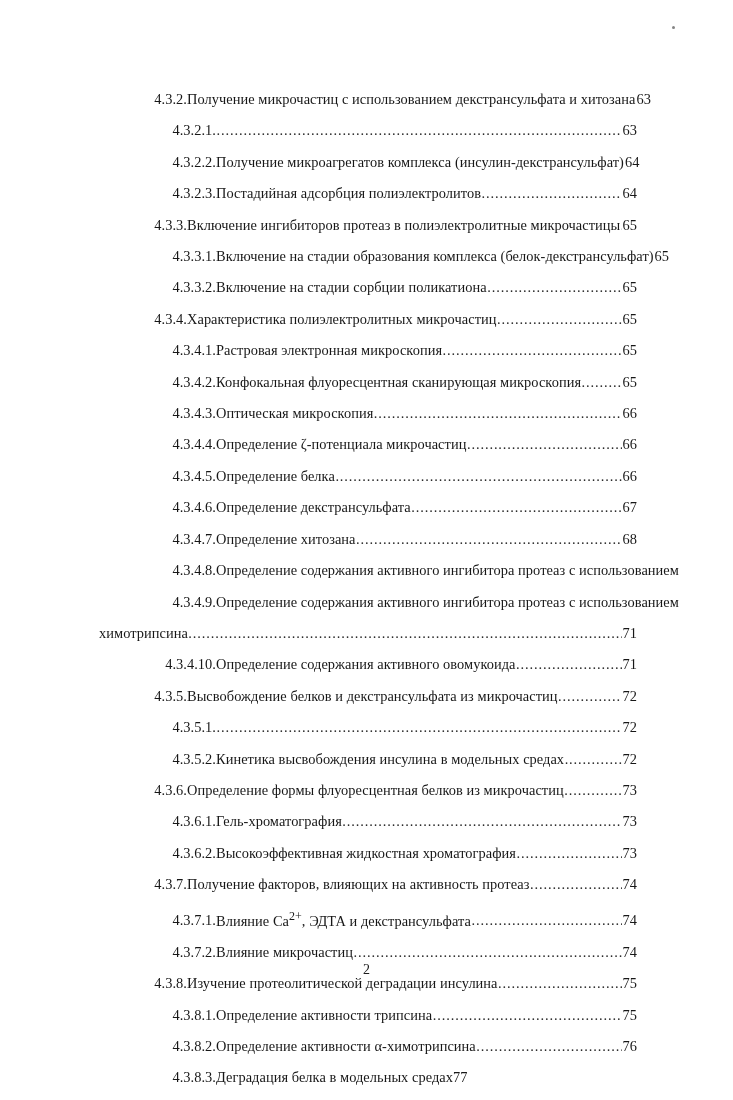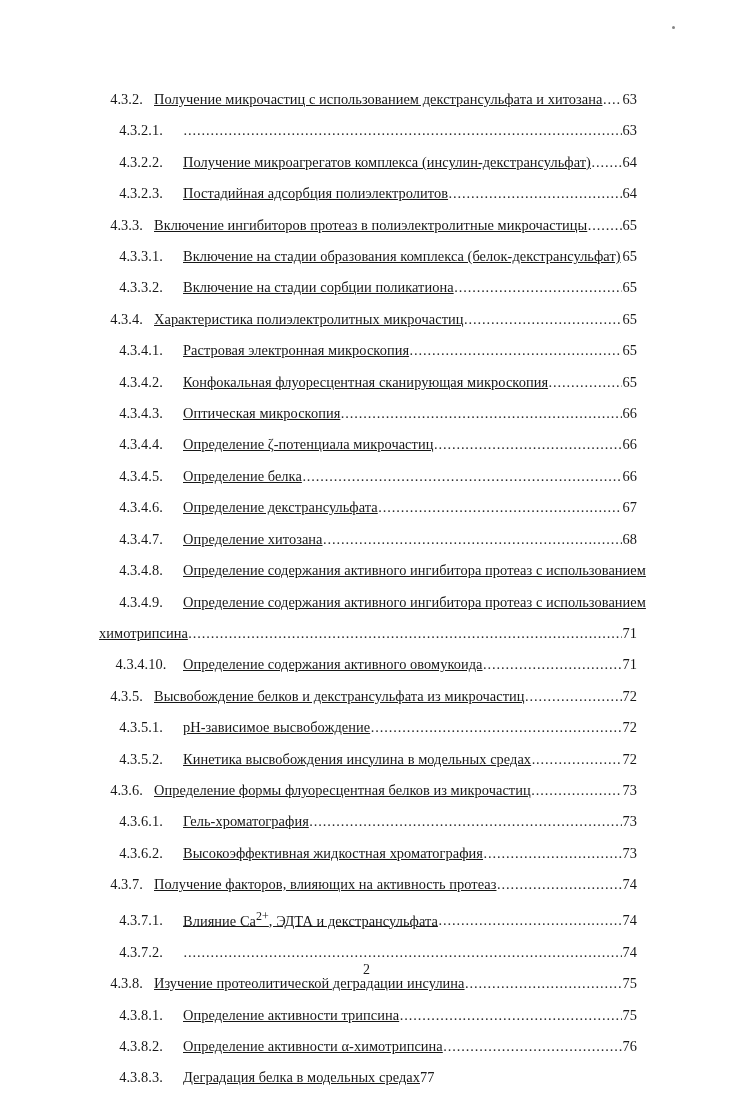--- a/index.html
+++ b/index.html
@@ -35,29 +35,29 @@
   .toc-entry {
     display: flex;
     align-items: baseline;
     font-size: 14.4px;
     line-height: 31.4px;
     letter-spacing: 0.05px;
     white-space: nowrap;
   }
   .toc-num {
     flex: 0 0 auto;
-    text-align: center;
+    text-align: right;
+    margin-left: 33px;
   }
   
   .lvl3 > .toc-num { width: 55px; }
   
   .lvl4 > .toc-num { width: 84px; }
   .toc-title {
     flex: 0 0 auto;
-    text-decoration: underline;
   }
   .toc-leader {
     flex: 1 1 auto;
     overflow: hidden;
     margin: 0 0.5px;
     position: relative;
     height: 1em;
   }
   .toc-leader::after {
     content: "............................................................................................................................................................................";
@@ -201,21 +201,20 @@
         <span class="toc-page">71</span>
       </div>
       <div class="toc-entry lvl3">
         <span class="toc-num">4.3.5.</span>
         <span class="toc-title">Высвобождение белков и декстрансульфата из микрочастиц</span>
         <span class="toc-leader"></span>
         <span class="toc-page">72</span>
       </div>
       <div class="toc-entry lvl4">
         <span class="toc-num">4.3.5.1.</span>
-        <span class="toc-title">рН-зависимое высвобождение</span>
         <span class="toc-leader"></span>
         <span class="toc-page">72</span>
       </div>
       <div class="toc-entry lvl4">
         <span class="toc-num">4.3.5.2.</span>
         <span class="toc-title">Кинетика высвобождения инсулина в модельных средах</span>
         <span class="toc-leader"></span>
         <span class="toc-page">72</span>
       </div>
       <div class="toc-entry lvl3">
@@ -243,20 +242,21 @@
         <span class="toc-page">74</span>
       </div>
       <div class="toc-entry lvl4">
         <span class="toc-num">4.3.7.1.</span>
         <span class="toc-title">Влияние Ca<sup>2+</sup>, ЭДТА и декстрансульфата</span>
         <span class="toc-leader"></span>
         <span class="toc-page">74</span>
       </div>
       <div class="toc-entry lvl4">
         <span class="toc-num">4.3.7.2.</span>
+        <span class="toc-title">Влияние микрочастиц</span>
         <span class="toc-leader"></span>
         <span class="toc-page">74</span>
       </div>
       <div class="toc-entry lvl3">
         <span class="toc-num">4.3.8.</span>
         <span class="toc-title">Изучение протеолитической деградации инсулина</span>
         <span class="toc-leader"></span>
         <span class="toc-page">75</span>
       </div>
       <div class="toc-entry lvl4">

